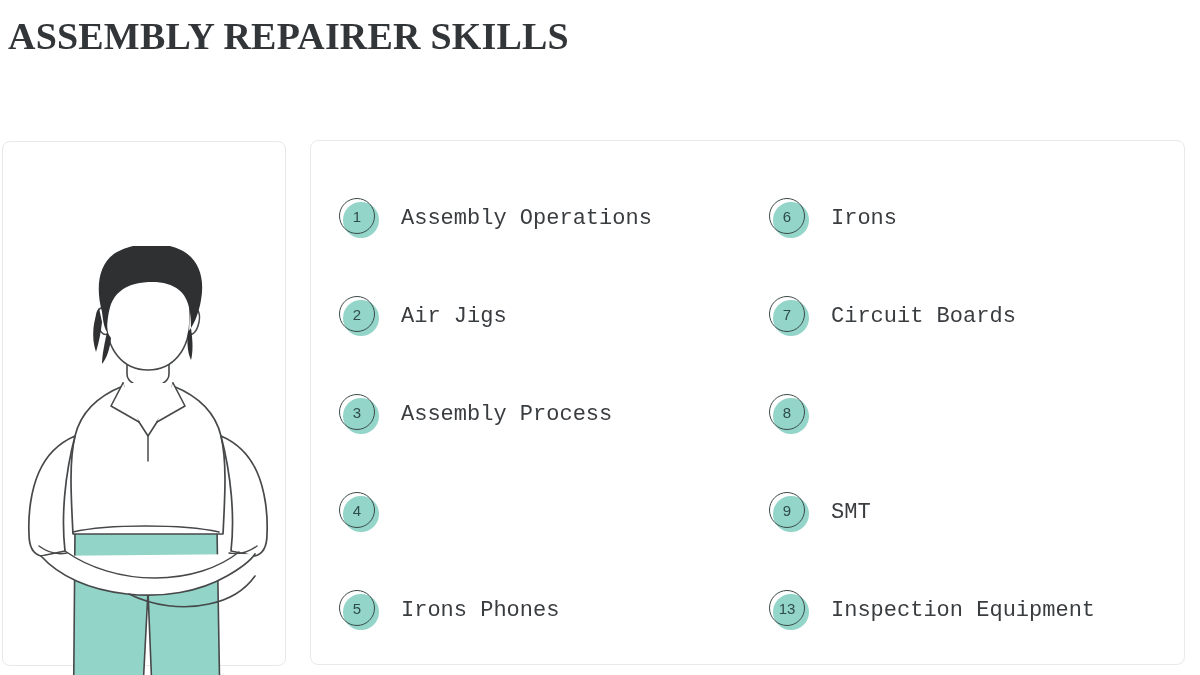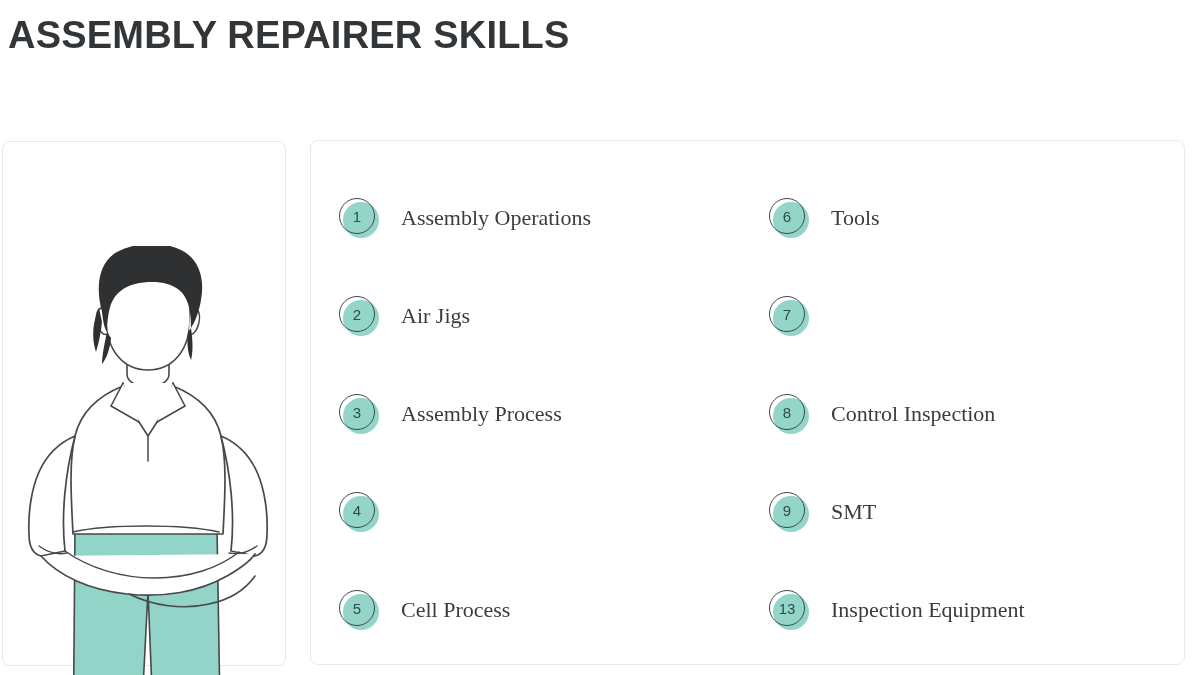--- a/index.html
+++ b/index.html
@@ -24,21 +24,21 @@
 
   
   #page-title {
     position: absolute;
     left: 8px;
     top: 14px;
     font-size: 38px;
     font-weight: bold;
     letter-spacing: 0.2px;
     color: #333639;
-    font-family: Liberation Sans, sans-serif;
+    font-family: Liberation Serif, serif;
     white-space: nowrap;
   }
 
   
   #illustration-card {
     position: absolute;
     left: 2px;
     top: 141px;
     width: 284px;
     height: 525px;
@@ -129,21 +129,21 @@
     justify-content: center;
     font-size: 15px;
     color: #2f4c4a;
     font-family: "Liberation Sans", sans-serif;
     z-index: 2;
   }
 
   .skill-label {
     font-size: 22px;
     color: #3a3d40;
-    font-family: Liberation Serif, serif;
+    font-family: Liberation Mono, monospace;
     white-space: nowrap;
   }
 </style>
 </head>
 <body>
 
 <div id="page">
 
   <div id="page-title">ASSEMBLY REPAIRER SKILLS</div>
 
@@ -212,54 +212,54 @@
           <div class="badge-number">1</div>
         </div>
         <div class="skill-label">Assembly Operations</div>
       </div>
       <div class="skill-item">
         <div class="skill-badge">
           <div class="badge-fill"></div>
           <div class="badge-ring"></div>
           <div class="badge-number">6</div>
         </div>
-        <div class="skill-label">Tools</div>
+        <div class="skill-label">Irons</div>
       </div>
 
       <div class="skill-item">
         <div class="skill-badge">
           <div class="badge-fill"></div>
           <div class="badge-ring"></div>
           <div class="badge-number">2</div>
         </div>
         <div class="skill-label">Air Jigs</div>
       </div>
       <div class="skill-item">
         <div class="skill-badge">
           <div class="badge-fill"></div>
           <div class="badge-ring"></div>
           <div class="badge-number">7</div>
         </div>
+        <div class="skill-label">Circuit Boards</div>
       </div>
 
       <div class="skill-item">
         <div class="skill-badge">
           <div class="badge-fill"></div>
           <div class="badge-ring"></div>
           <div class="badge-number">3</div>
         </div>
         <div class="skill-label">Assembly Process</div>
       </div>
       <div class="skill-item">
         <div class="skill-badge">
           <div class="badge-fill"></div>
           <div class="badge-ring"></div>
           <div class="badge-number">8</div>
         </div>
-        <div class="skill-label">Control Inspection</div>
       </div>
 
       <div class="skill-item">
         <div class="skill-badge">
           <div class="badge-fill"></div>
           <div class="badge-ring"></div>
           <div class="badge-number">4</div>
         </div>
       </div>
       <div class="skill-item">
@@ -270,21 +270,21 @@
         </div>
         <div class="skill-label">SMT</div>
       </div>
 
       <div class="skill-item">
         <div class="skill-badge">
           <div class="badge-fill"></div>
           <div class="badge-ring"></div>
           <div class="badge-number">5</div>
         </div>
-        <div class="skill-label">Cell Process</div>
+        <div class="skill-label">Irons Phones</div>
       </div>
       <div class="skill-item">
         <div class="skill-badge">
           <div class="badge-fill"></div>
           <div class="badge-ring"></div>
           <div class="badge-number">13</div>
         </div>
         <div class="skill-label">Inspection Equipment</div>
       </div>
 

